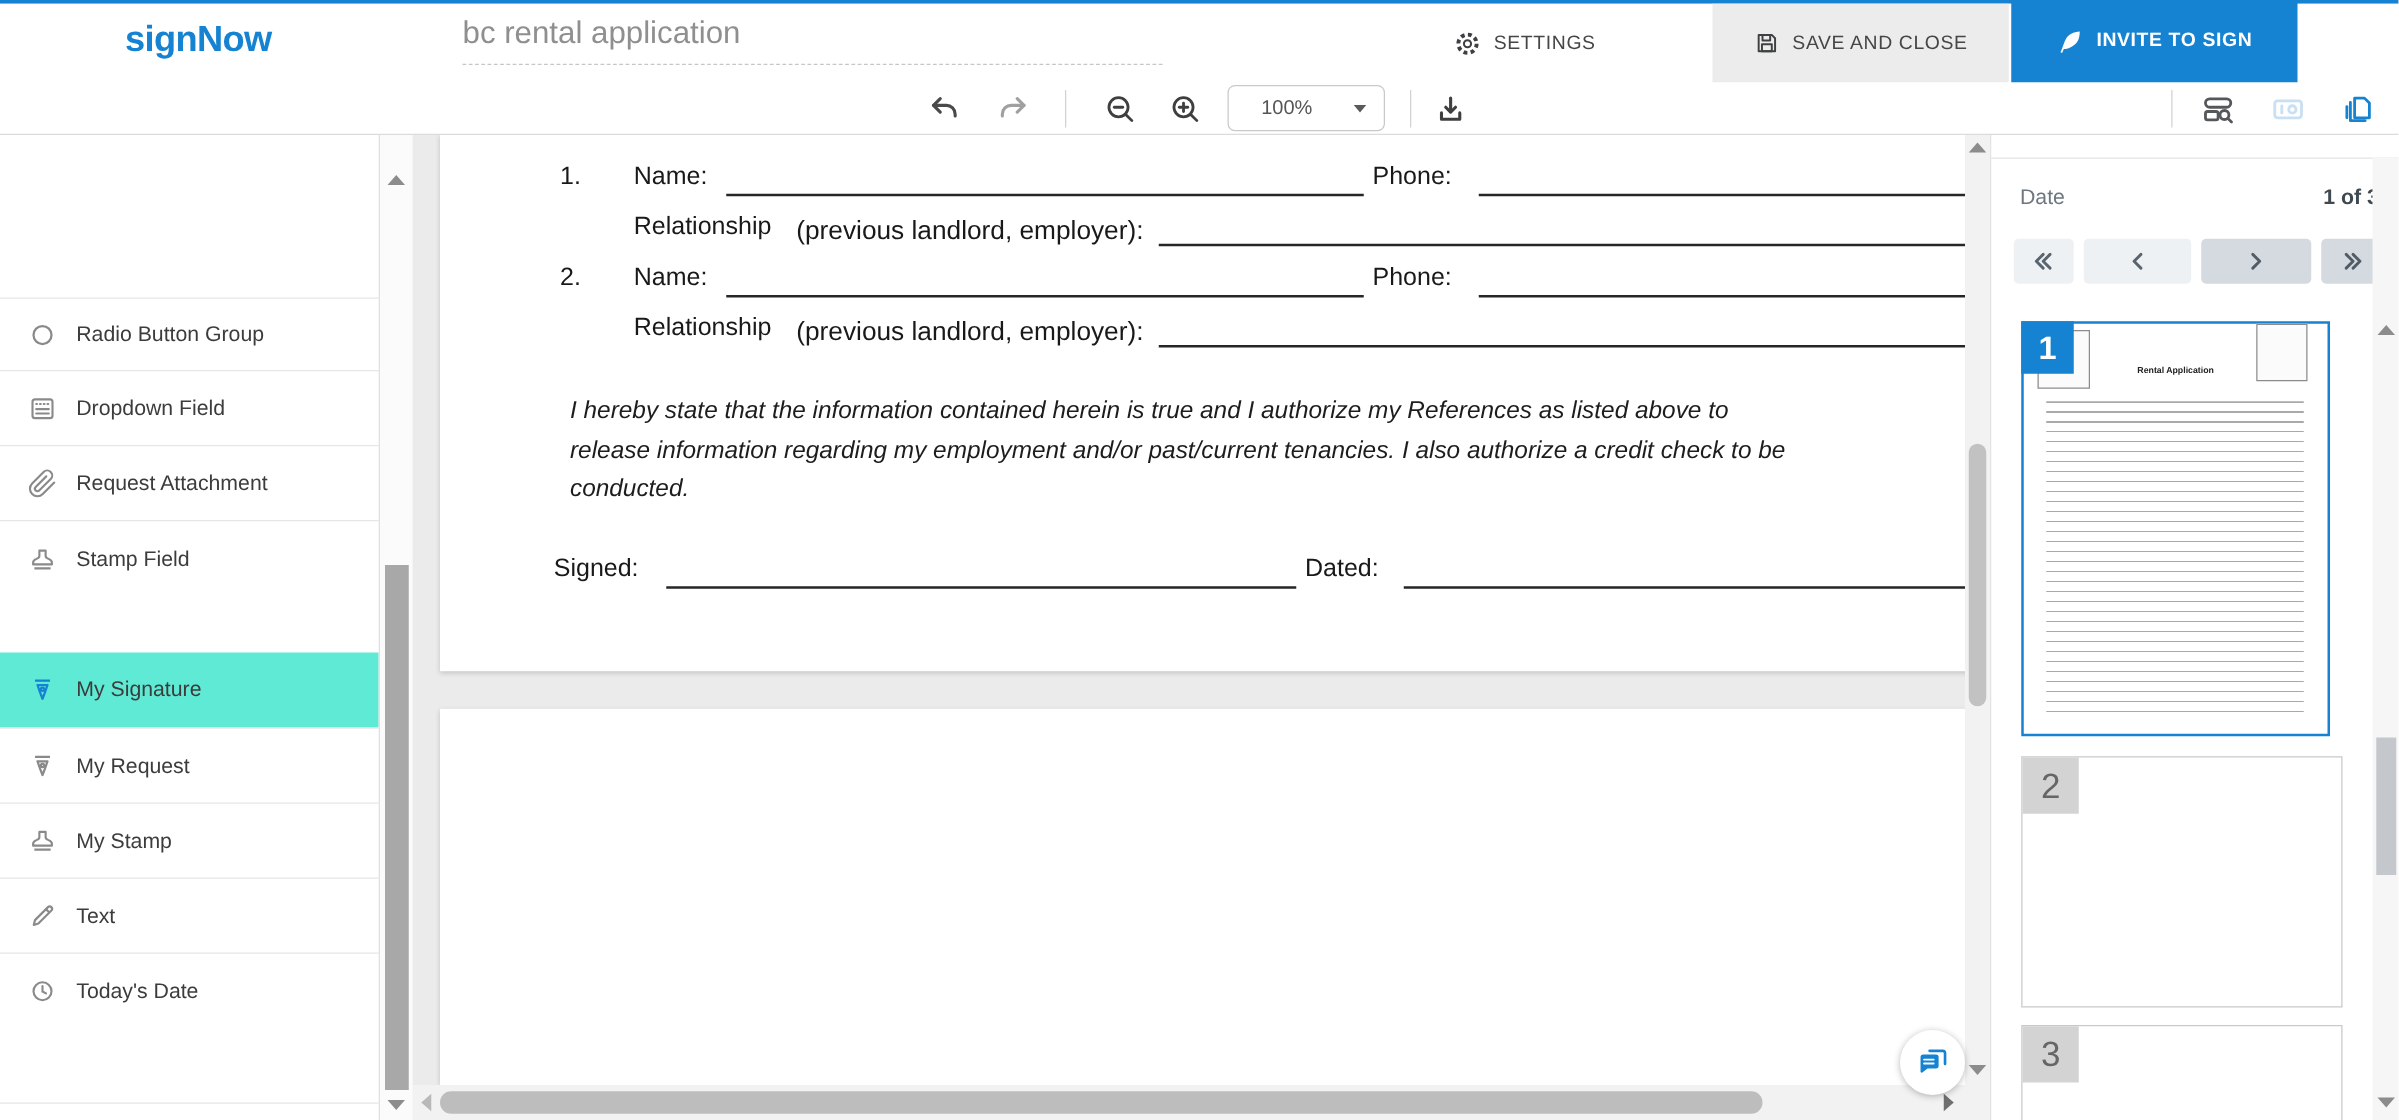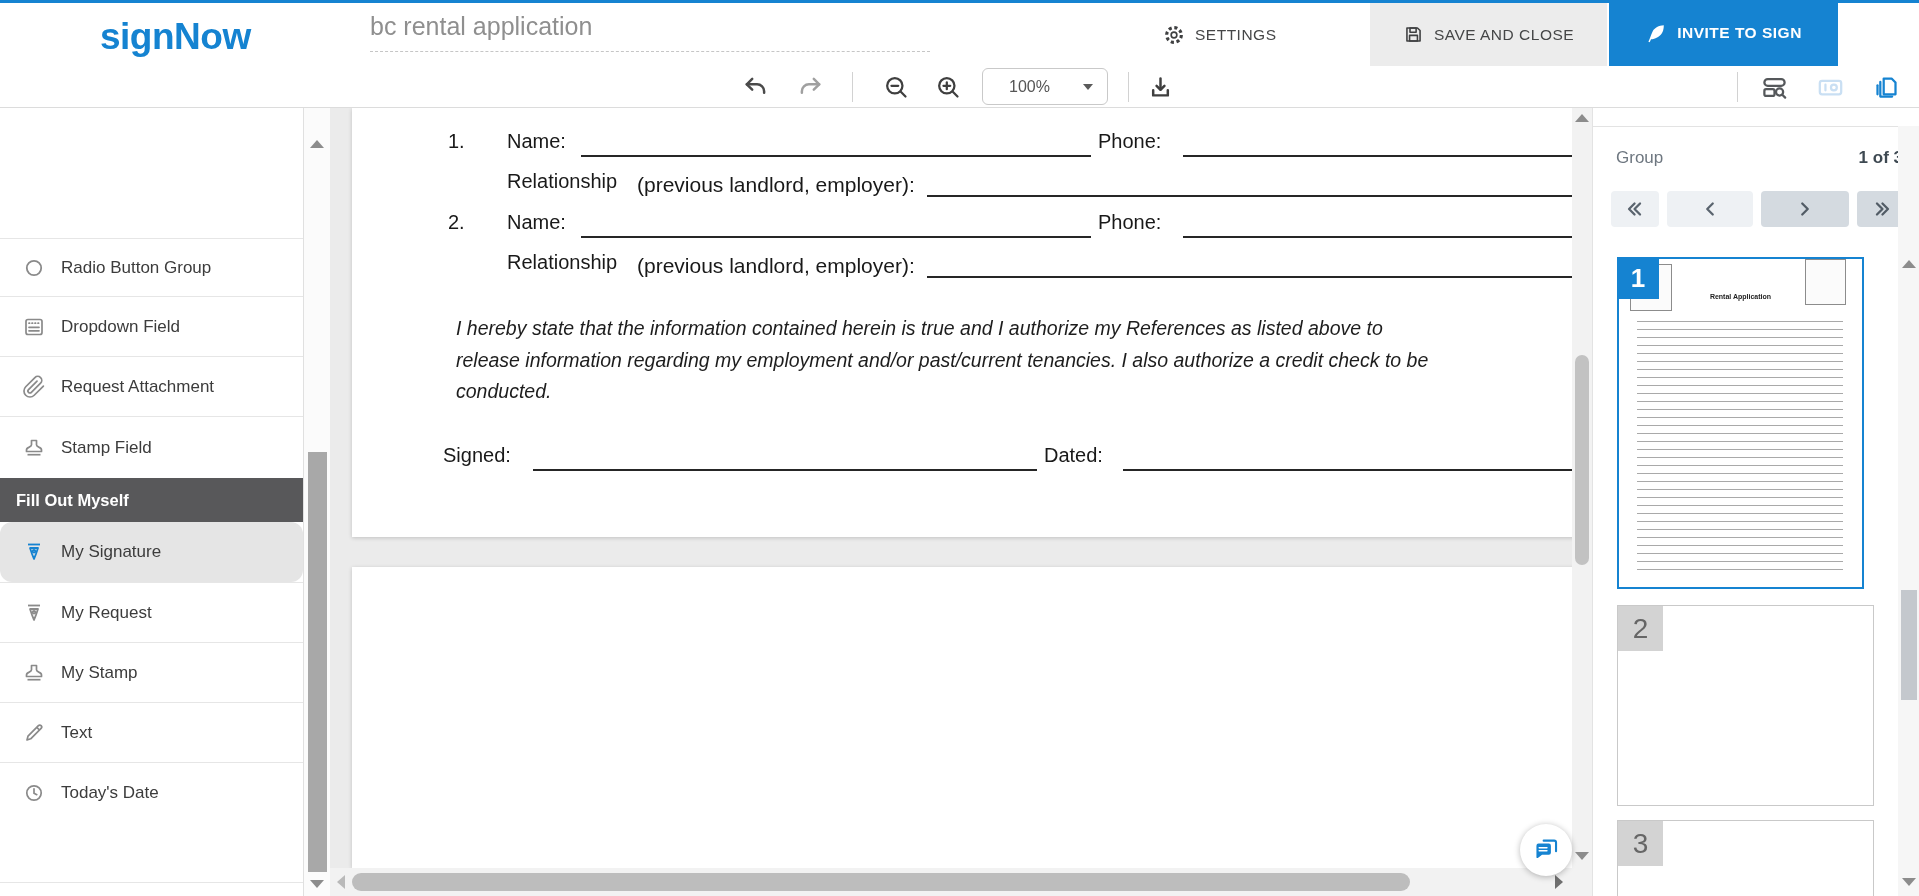--- a/index.html
+++ b/index.html
@@ -4,21 +4,21 @@
 <style>
   html,body{margin:0;padding:0;background:#fff;}
   body{font-family:"Liberation Sans",sans-serif;}
   .stage{position:relative;width:1919px;height:896px;overflow:hidden;background:#fff;}
   .abs{position:absolute;}
   svg{display:block;}
 
   
   .top-accent{left:0;top:0;width:1919px;height:3px;background:#1583d1;}
   .header{left:0;top:3px;width:1919px;height:63px;background:#fff;}
-  .logo{left:100px;top:13px;font-size:37px;font-weight:bold;color:#1583d1;letter-spacing:-.5px;}
+  .logo{left:100px;top:13px;font-size:29px;font-weight:bold;color:#1583d1;letter-spacing:-.5px;}
   .doc-title{left:370px;top:9px;width:560px;font-size:25px;color:#8f8f8f;white-space:nowrap;
              padding-bottom:10px;border-bottom:1px dashed #c6c6c6;overflow:hidden;}
   .hbtn{display:flex;align-items:center;gap:10px;font-size:15.5px;letter-spacing:.5px;color:#454647;cursor:pointer;}
   .btn-settings{left:1163px;top:0;height:63px;}
   .btn-save{left:1370px;top:0;width:237px;height:63px;background:#ececec;justify-content:center;}
   .btn-invite{left:1609px;top:-3px;width:229px;height:66px;background:#1583d1;color:#fff;justify-content:center;font-weight:bold;}
 
   
   .toolbar{left:0;top:66px;width:1919px;height:42px;background:#fff;border-bottom:1px solid #dcdcdc;box-sizing:border-box;}
   .tbtn{position:absolute;top:4px;width:36px;height:34px;display:flex;align-items:center;justify-content:center;cursor:pointer;}
@@ -27,21 +27,21 @@
                display:flex;align-items:center;box-sizing:border-box;padding:0 14px 0 26px;cursor:pointer;}
   .zoom-select .zval{font-size:16px;color:#555;flex:1;}
   .caret-down{width:0;height:0;border-left:5px solid transparent;border-right:5px solid transparent;border-top:6px solid #5a5a5a;}
   .red-dot{position:absolute;left:1784px;top:71px;width:10px;height:10px;border-radius:50%;background:#e25050;}
 
   
   .sidebar{left:0;top:108px;width:303px;height:788px;background:#fff;}
   .sb-item{position:absolute;left:0;width:303px;display:flex;align-items:center;border-top:1px solid #e6e6e6;
            box-sizing:border-box;padding-left:22px;cursor:pointer;color:#3c3c3c;font-size:17px;gap:15px;}
   .sb-item .sbic{color:#8a8a8a;flex:0 0 auto;}
-  .sb-item.selected{background:#e5e5e5;border-top:none;border-radius:12px;}
+  .sb-item.selected{background:#5eead4;border-top:none;}
   .sb-item.selected .sbic{color:#1583d1;}
   .sb-header{position:absolute;left:0;top:370px;width:303px;height:44px;background:#58585a;color:#fff;
              display:flex;align-items:center;padding-left:16px;box-sizing:border-box;font-size:16.5px;font-weight:bold;}
   .sb-scroll{left:303px;top:108px;width:27px;height:788px;background:#fbfbfb;border-left:1px solid #e0e0e0;box-sizing:border-box;}
   .sb-thumb{position:absolute;left:4px;top:344px;width:19px;height:420px;background:#a8a8a8;}
   .arr-up{width:0;height:0;border-left:7px solid transparent;border-right:7px solid transparent;border-bottom:8px solid #8c8c8c;}
   .arr-down{width:0;height:0;border-left:7px solid transparent;border-right:7px solid transparent;border-top:8px solid #8c8c8c;}
   .arr-right{width:0;height:0;border-top:7px solid transparent;border-bottom:7px solid transparent;border-left:8px solid #6f6f6f;}
   .arr-left{width:0;height:0;border-top:7px solid transparent;border-bottom:7px solid transparent;border-right:8px solid #b9b9b9;}
 
@@ -228,21 +228,20 @@
     <div class="sb-item" style="top:308px;height:62px;">
       <span class="sbic">
         <svg width="24" height="24" viewBox="0 0 24 24" fill="none" stroke="currentColor" stroke-width="1.7" stroke-linejoin="round">
           <path d="M9.5 4.5h5v4.3c0 1.2 1.1 1.8 2.3 2.3 1.3.5 2.7 1.2 2.7 2.8v1.6h-15v-1.6c0-1.6 1.4-2.3 2.7-2.8 1.2-.5 2.3-1.1 2.3-2.3z"></path>
           <path d="M5.5 18.7h13"></path>
         </svg>
       </span>
       <span>Stamp Field</span>
     </div>
 
-    <div class="sb-header">Fill Out Myself</div>
 
     <div class="sb-item selected" style="top:414px;height:60px;">
       <span class="sbic">
         <svg width="24" height="24" viewBox="0 0 24 24" fill="none" stroke="currentColor" stroke-width="1.8" stroke-linejoin="round">
           <path d="M6 4.5h12"></path>
             <path d="M8 8h8l-2.1 6.1L12 19l-1.9-4.9z"></path>
             <circle cx="12" cy="11.3" r="1.3"></circle>
         </svg>
       </span>
       <span>My Signature</span>
@@ -361,21 +360,21 @@
   <div class="abs fab">
     <svg width="28" height="28" viewBox="0 0 24 24">
       <path d="M10 4h9a1.6 1.6 0 0 1 1.6 1.6V13" fill="none" stroke="#1583d1" stroke-width="1.8" stroke-linecap="round"></path>
       <path d="M4.6 6.5h9.8a1.8 1.8 0 0 1 1.8 1.8v6a1.8 1.8 0 0 1-1.8 1.8H8.6L5 18.8c-.5.4-1.2 0-1.2-.6V8.3a1.8 1.8 0 0 1 1.8-1.8z" fill="#1583d1"></path>
       <path d="M6.2 10h6.6M6.2 12.7h6.6" stroke="#fff" stroke-width="1.3" stroke-linecap="round"></path>
     </svg>
   </div>
 
   <div class="abs rpanel">
     <div class="rp-topline"></div>
-    <div class="rp-pagelabel">Group</div>
+    <div class="rp-pagelabel">Date</div>
     <div class="rp-indicator">1 of 3</div>
 
     <div class="navbtn navlight" style="left:18px;width:48px;">
       <svg width="22" height="22" viewBox="0 0 24 24" fill="none" stroke="#5a646e" stroke-width="2.5" stroke-linecap="round" stroke-linejoin="round" style="transform:scaleX(-1)">
         <path d="m6.5 6 6 6-6 6"></path>
           <path d="m12.5 6 6 6-6 6"></path>
       </svg>
     </div>
     <div class="navbtn navlight" style="left:74px;width:86px;">
       <svg width="22" height="22" viewBox="0 0 24 24" fill="none" stroke="#5a646e" stroke-width="2.5" stroke-linecap="round" stroke-linejoin="round" style="transform:scaleX(-1)">

